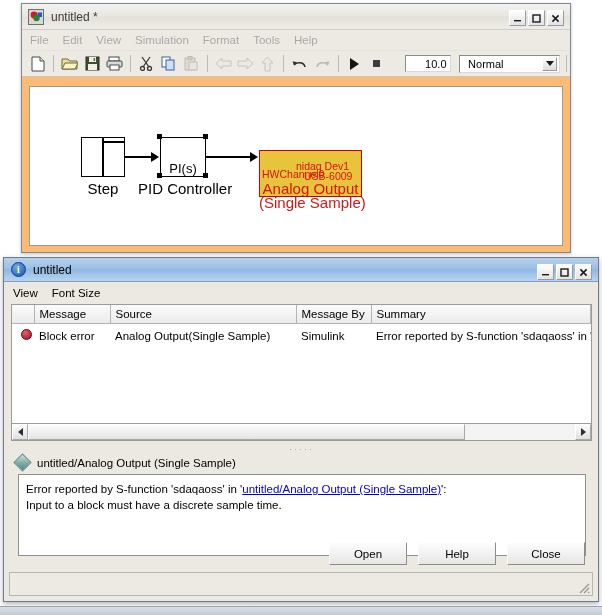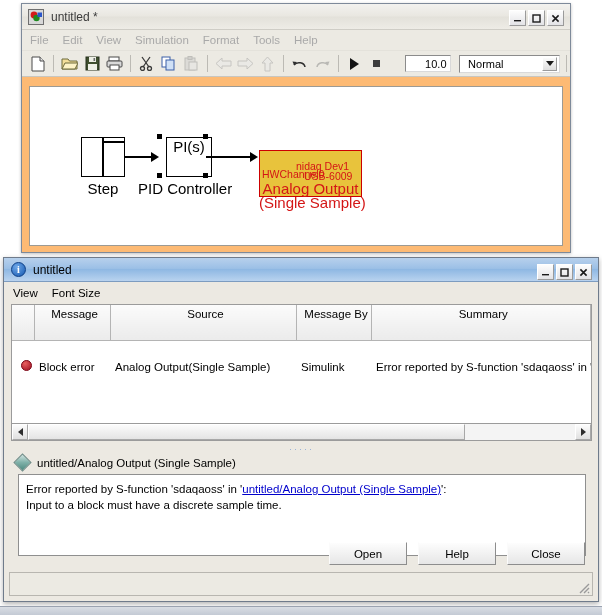--- a/index.html
+++ b/index.html
@@ -193,27 +193,27 @@
   }
   #step-block .step-h {
     position: absolute;
     left: 20px; right: 0; top: 3px;
     height: 1.6px; background: #000;
   }
   #step-label { left: 51px; top: 93px; width: 44px; }
 
   #pid-block {
     position: absolute;
-    left: 136px; top: 50px;
+    left: 130px; top: 50px;
     width: 46px; height: 40px;
     border: 1.6px solid #000000;
     background: #ffffff;
     box-sizing: border-box;
-    display: flex; align-items: flex-start; justify-content: center;
-    font-size: 15px;
+    display: flex; align-items: flex-end; justify-content: center;
+    font-size: 13px;
     font-family: "Liberation Sans", sans-serif;
   }
   .selhandle {
     position: absolute;
     width: 5px; height: 5px;
     background: #000000;
   }
   #pid-label { left: 108px; top: 93px; width: 90px; }
 
   #ao-block {
@@ -311,31 +311,31 @@
     box-sizing: border-box;
     overflow: hidden;
   }
   #diag-table { width: 100%; border-collapse: collapse; table-layout: fixed; }
   #diag-table th {
     background: linear-gradient(#fbfbfb, #ebebeb);
     border-right: 1px solid #b4b4b4;
     border-bottom: 1px solid #b4b4b4;
     font-weight: normal;
     font-size: 11.5px;
-    text-align: center;
-    padding: 3px 0 20px 5px;
+    text-align: left;
+    padding: 3px 0 3px 5px;
     height: 18px;
     font-family: "Liberation Sans", sans-serif;
     box-sizing: border-box;
     overflow: hidden;
     white-space: nowrap;
   }
   #diag-table td {
     font-size: 11.5px;
-    padding: 16px 0 2px 5px;
+    padding: 2px 0 2px 5px;
     height: 19px;
     font-family: "Liberation Sans", sans-serif;
     white-space: nowrap;
     overflow: hidden;
     vertical-align: middle;
   }
   .col-icon { width: 22px; }
   .col-message { width: 76px; }
   .col-source { width: 186px; }
   .col-reported { width: 75px; }

